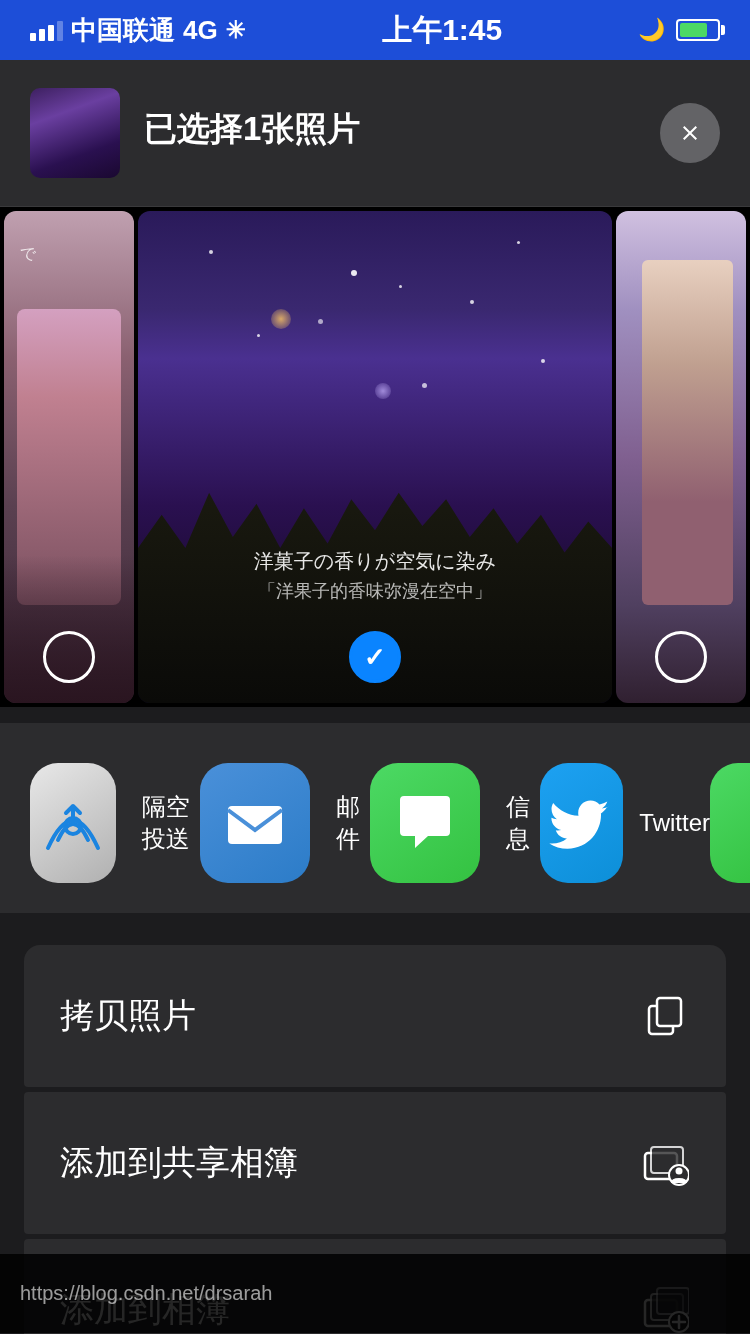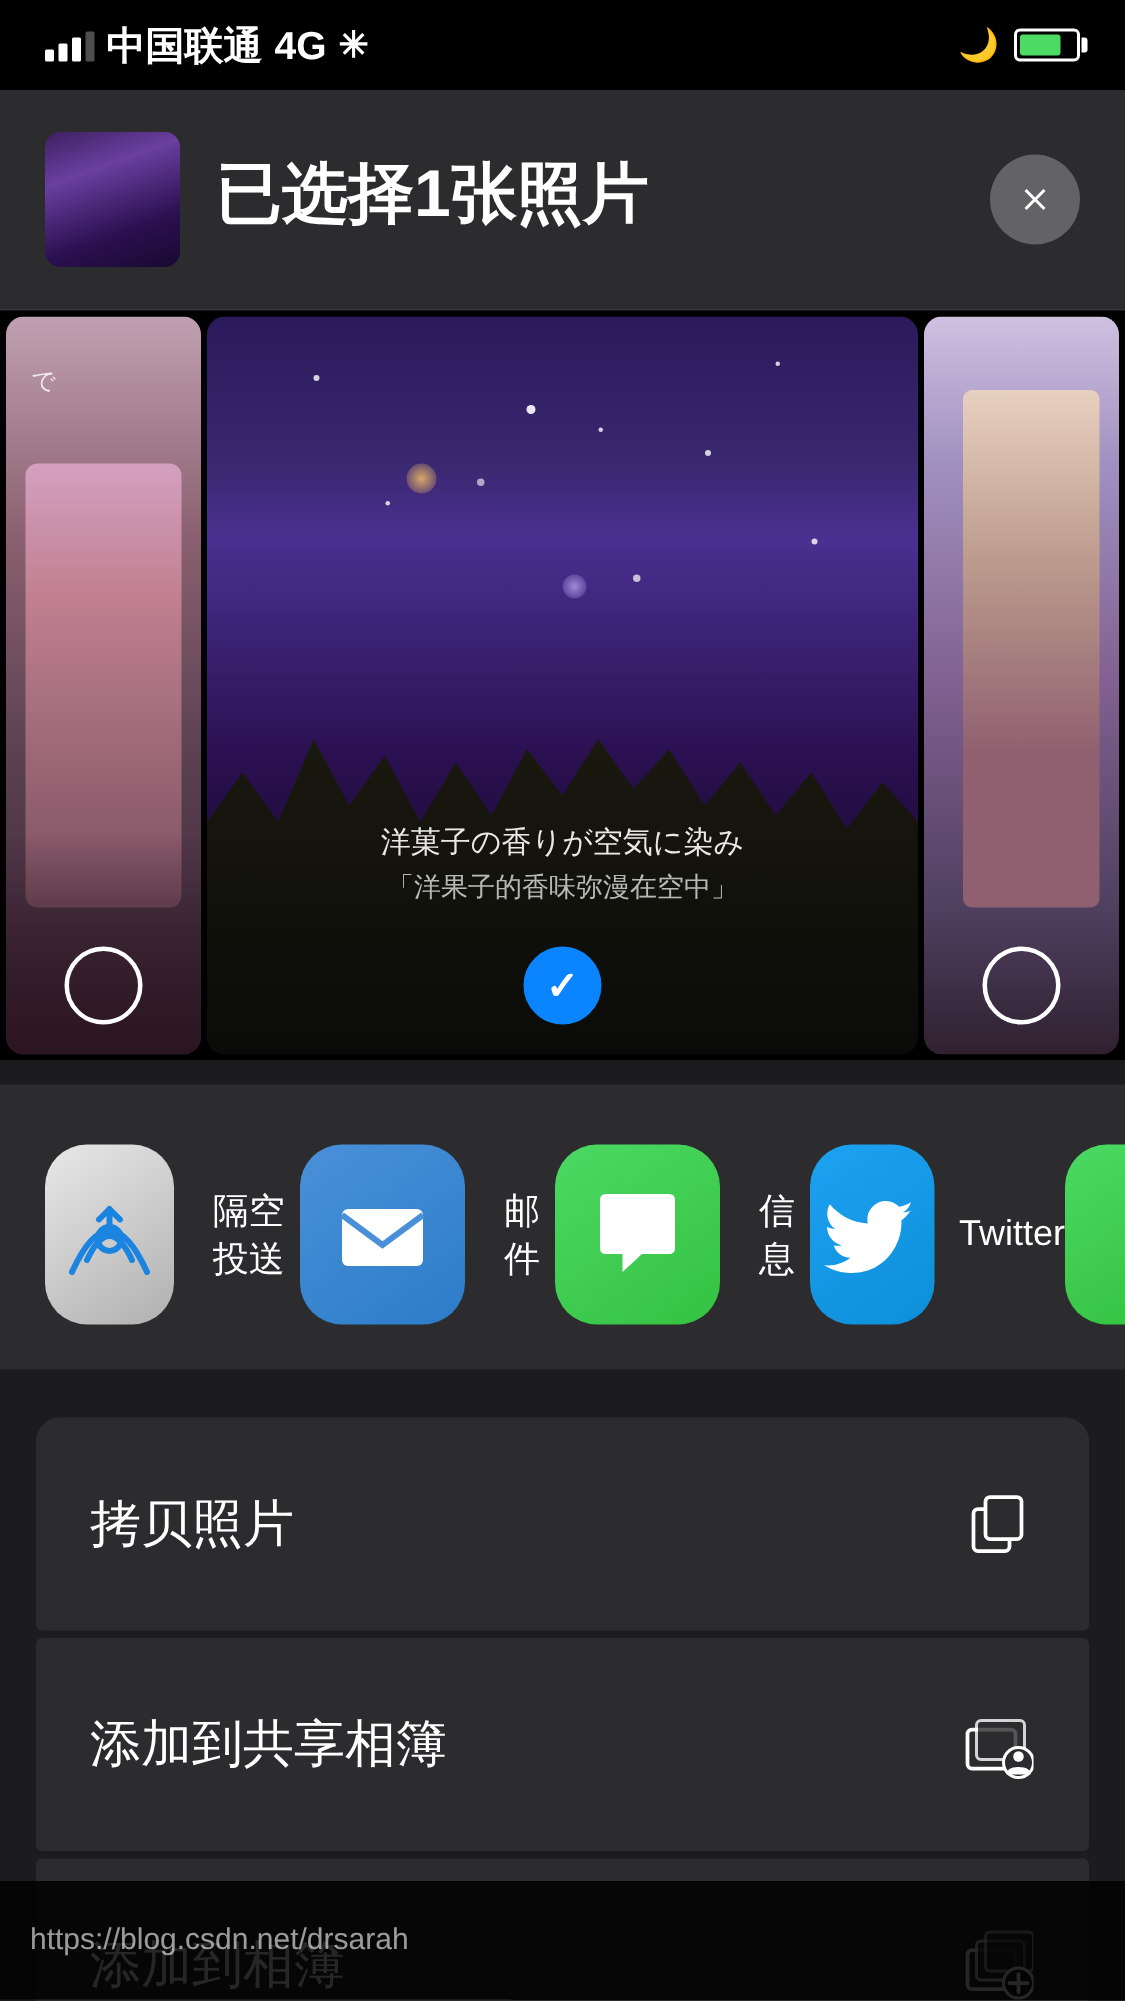--- a/index.html
+++ b/index.html
@@ -10,21 +10,21 @@
       min-height: 1334px;
       background: #1c1c1e;
       font-family: -apple-system, 'PingFang SC', 'Helvetica Neue', sans-serif;
       color: #fff;
       overflow-x: hidden;
     }
 
     
     .status-bar {
       height: 60px;
-      background: #000000;
+      background: #1d4ed8;
       display: flex;
       align-items: center;
       justify-content: space-between;
       padding: 0 30px;
       font-size: 28px;
       font-weight: 600;
     }
     .status-left {
       display: flex;
       align-items: center;
@@ -108,21 +108,21 @@
       align-items: center;
       justify-content: center;
       flex-shrink: 0;
     }
     .photo-thumbnail-inner {
       width: 100%;
       height: 100%;
       background: linear-gradient(160deg, #3d2060 0%, #6a3fa0 30%, #2a1050 70%, #1a0830 100%);
     }
     .share-header-text h2 {
-      font-size: 44px;
+      font-size: 33px;
       font-weight: 600;
       color: #fff;
       margin-bottom: 8px;
     }
     .share-header-text .options-link {
       font-size: 28px;
       color: #0a84ff;
       display: flex;
       align-items: center;
       gap: 4px;
@@ -363,20 +363,21 @@
     <div class="signal-bars">
       <span></span>
         <span></span>
         <span></span>
         <span></span>
     </div>
     <span>中国联通</span>
     <span>4G</span>
     <span style="font-size:24px;">✳</span>
   </div>
+  <div class="status-center">上午1:45</div>
   <div class="status-right">
     <span>🌙</span>
     <div class="battery">
       <div class="battery-fill"></div>
     </div>
   </div>
 </div>
 
 <div class="share-header">
   <div class="share-header-left">

